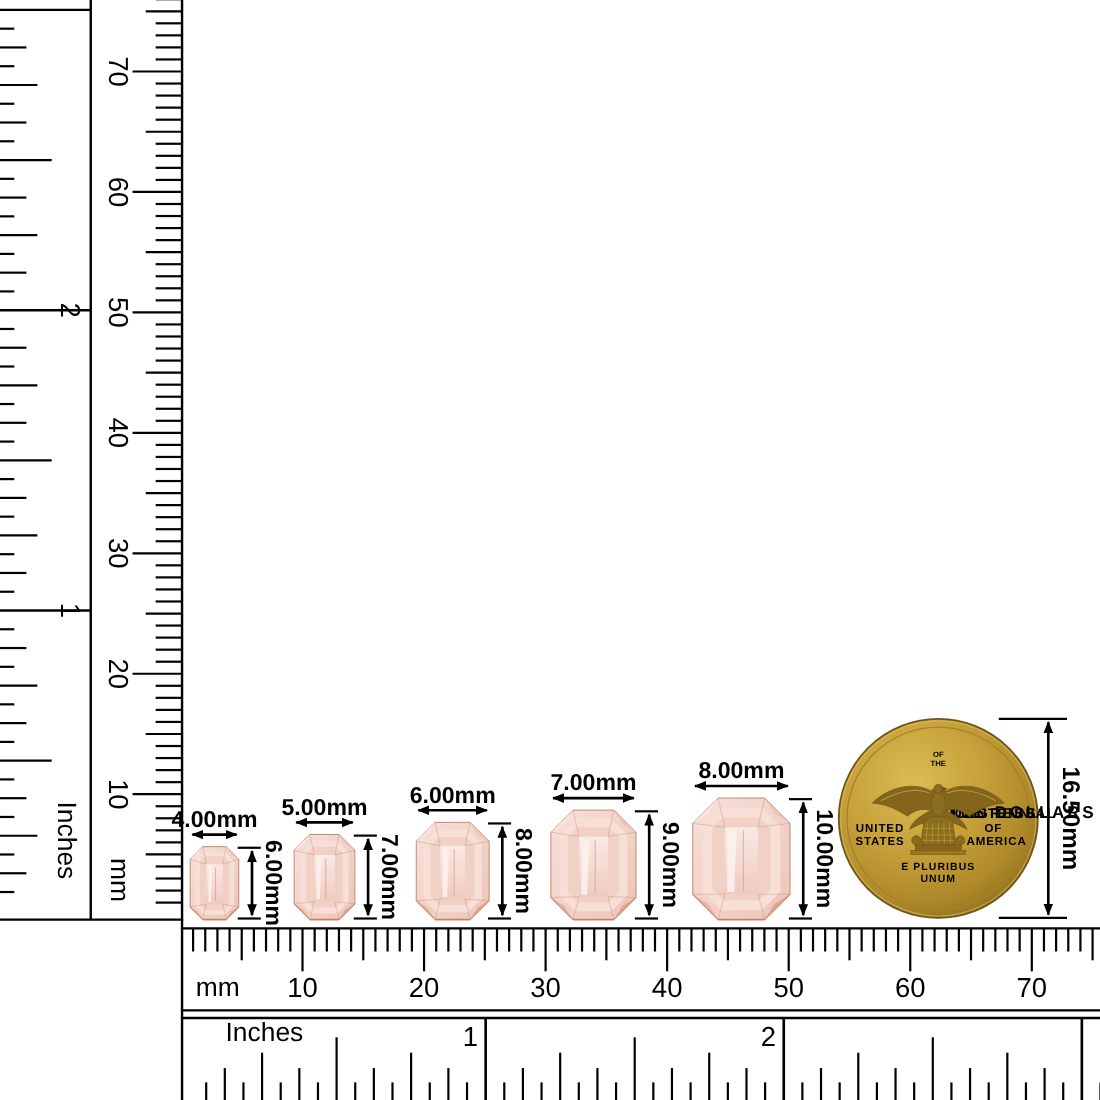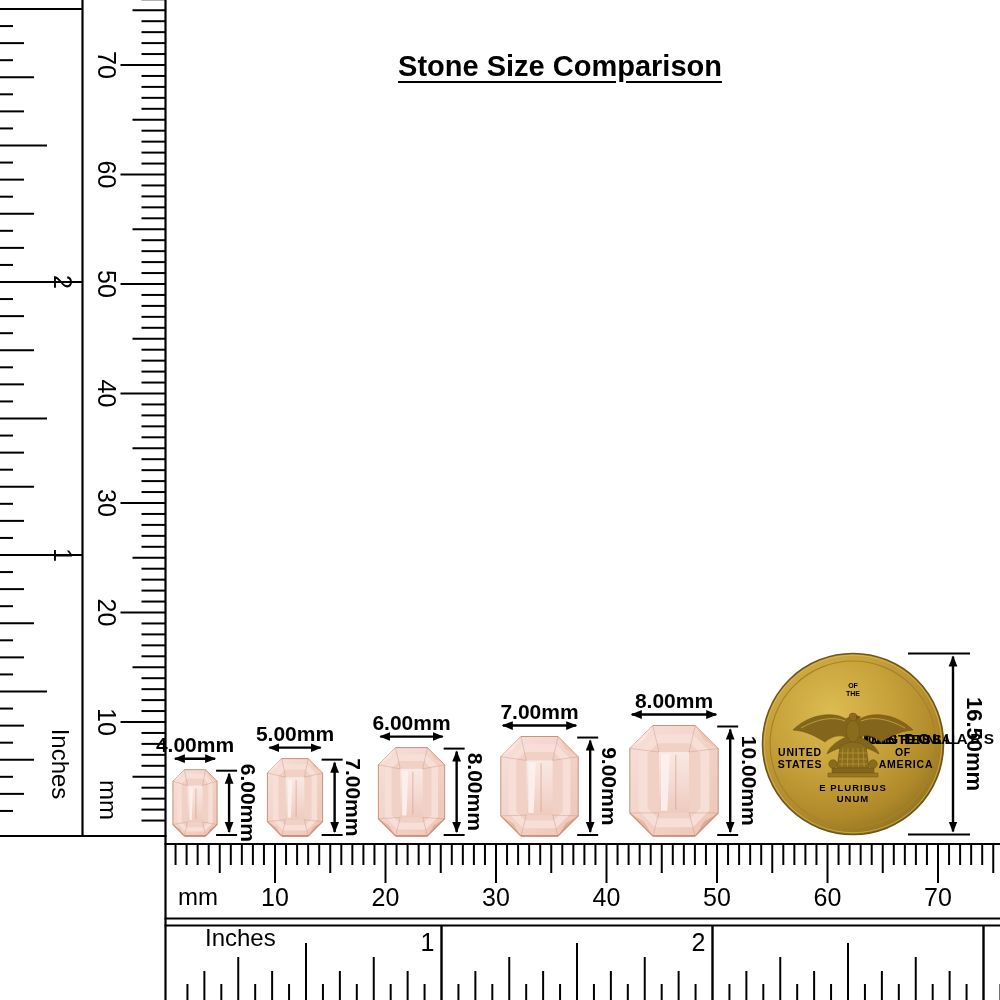--- a/index.html
+++ b/index.html
@@ -8,21 +8,20 @@
   .title{position:absolute;top:50px;left:560px;transform:translateX(-50%);
          font-size:29px;font-weight:bold;color:#000;text-decoration:underline;
          text-underline-offset:5px;white-space:nowrap;}
   svg{position:absolute;top:0;left:0;}
   svg text{fill:#000;font-family:"Liberation Sans",sans-serif;}
 </style>
 </head>
 <body>
 
 <div class="page">
-  <div class="title">Stone Size Comparison</div>
   <svg id="scene" width="1000" height="1000" viewBox="0 0 1000 1000">
       <defs>
         <marker id="ah" markerWidth="12" markerHeight="10" refX="10" refY="5" orient="auto" markerUnits="userSpaceOnUse">
           <path d="M0,0.6 L11,5 L0,9.4 Z" fill="#000"></path>
         </marker>
         <marker id="ahr" markerWidth="12" markerHeight="10" refX="10" refY="5" orient="auto-start-reverse" markerUnits="userSpaceOnUse">
           <path d="M0,0.6 L11,5 L0,9.4 Z" fill="#000"></path>
         </marker>
         <linearGradient id="gemBase" x1="0" y1="0" x2="1" y2="1">
           <stop offset="0%" stop-color="#f7e0d9"></stop>

